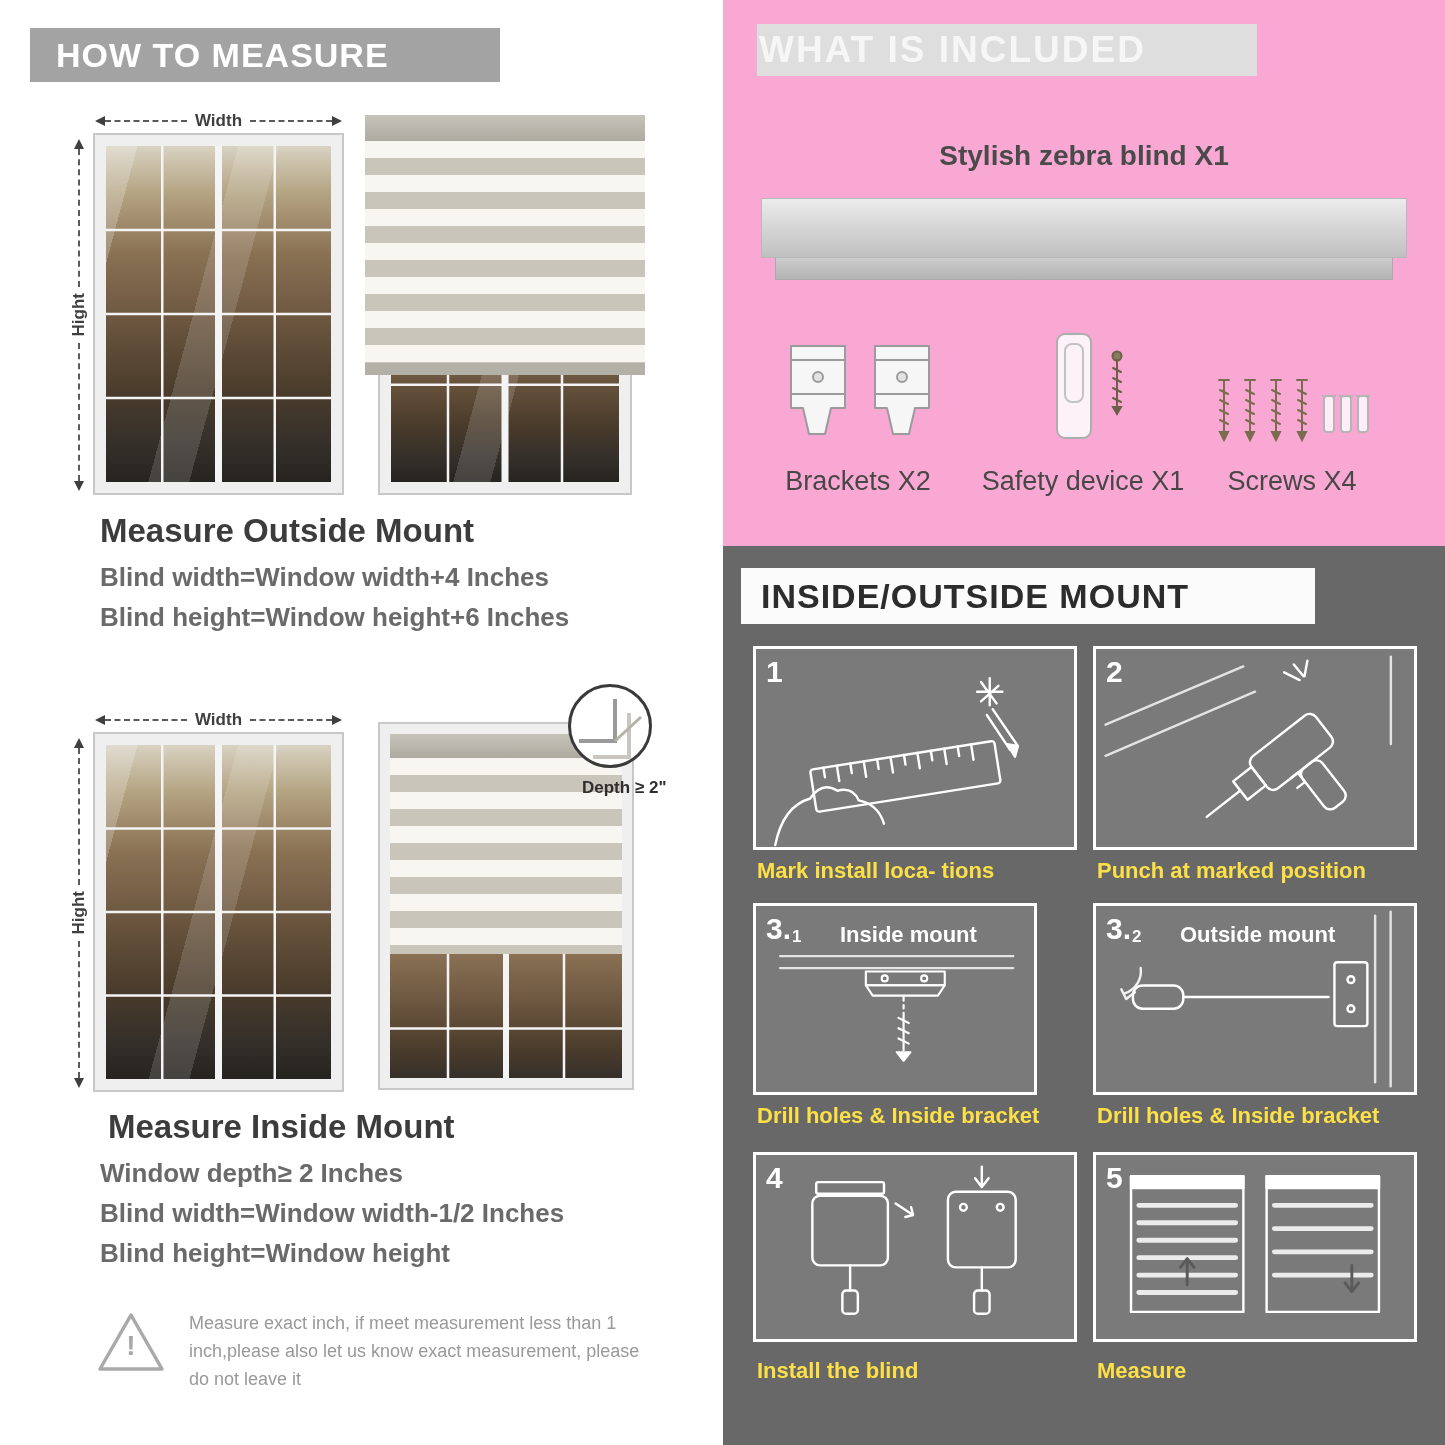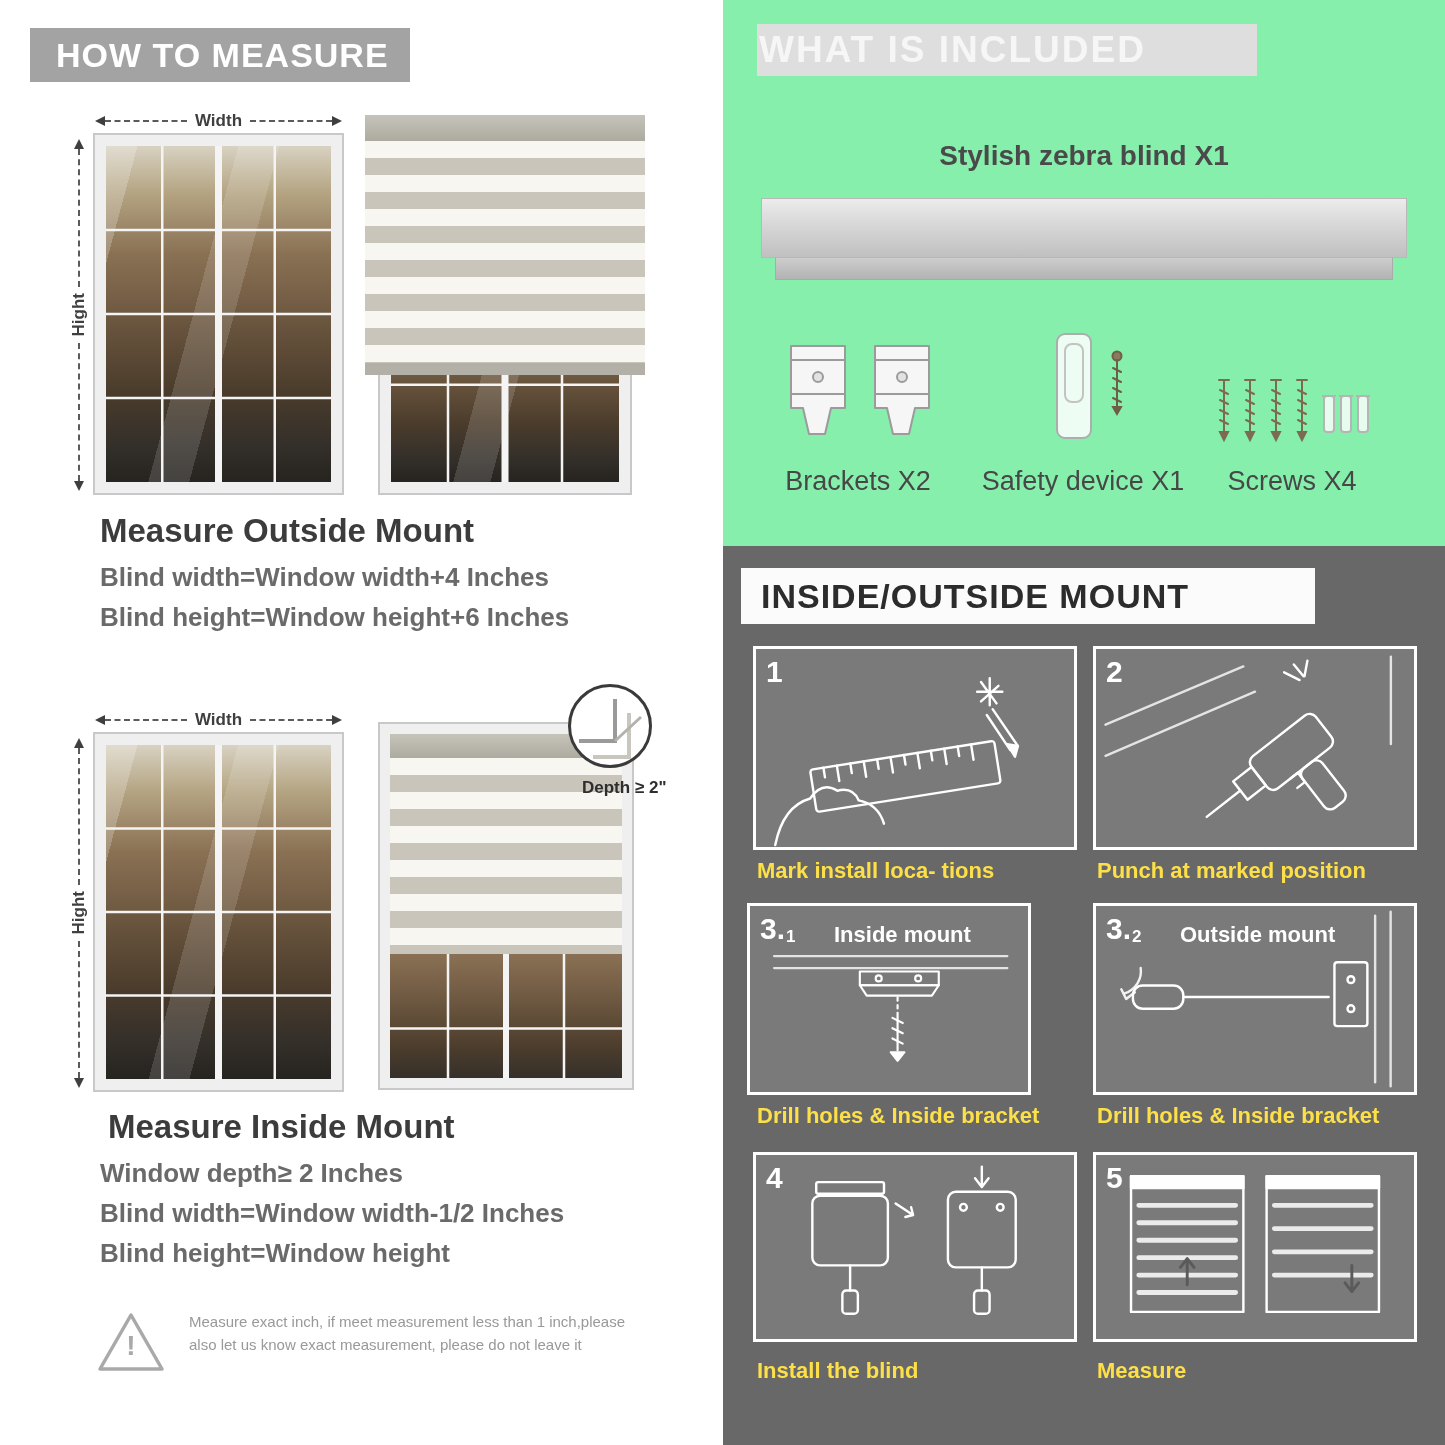--- a/index.html
+++ b/index.html
@@ -2,21 +2,21 @@
 <html><head>
 <meta charset="utf-8">
 <style>
   * { margin:0; padding:0; box-sizing:border-box; }
   html,body { width:1445px; height:1445px; }
   body { position:relative; background:#ffffff; overflow:hidden;
          font-family:"Liberation Sans", sans-serif; color:#3d3d3d; }
   .abs { position:absolute; }
 
   
-  .howto-banner { left:30px; top:28px; width:380px; height:54px; background:#a3a3a3;
+  .howto-banner { left:30px; top:28px; width:470px; height:54px; background:#a3a3a3;
     color:#fff; font-size:34px; font-weight:bold; line-height:54px; padding-left:26px;
     letter-spacing:1px; }
 
   .diagram { position:absolute; }
 
   .window { position:absolute; background:#fff; border:11px solid #efefef; outline:2px solid #c8c8c8; }
   .glass { position:absolute; inset:0; overflow:hidden;
     background:
       linear-gradient(105deg, rgba(255,255,255,.22) 0 10%, rgba(255,255,255,0) 10% 42%, rgba(255,255,255,.14) 42% 55%, rgba(255,255,255,0) 55%),
       linear-gradient(180deg,#d8d2c2 0%,#b4a482 14%,#8a7154 32%,#6b563f 52%,#4c3d2c 72%,#35302a 88%,#262420 100%); }
@@ -53,24 +53,24 @@
     border:3px solid #3a3a3a; background:#fff; overflow:hidden; }
   .depth-label { position:absolute; font-size:17px; font-weight:bold; color:#2e2e2e; }
 
   .h-title { position:absolute; font-size:33px; font-weight:bold; color:#3c3c3c; }
   .h-line  { position:absolute; font-size:26px; font-weight:bold; color:#6a6a6a; }
 
   .note { position:absolute; display:flex; gap:22px; align-items:flex-start; }
   .note .warn-icon { position:relative; width:72px; height:66px; flex:none; }
   .note .warn-icon .mark { position:absolute; left:0; top:20px; width:72px; text-align:center;
      font-size:28px; font-weight:bold; color:#a9a9a9; }
-  .note .txt { width:452px; font-size:15px; color:#999999; line-height:1.55; }
+  .note .txt { width:452px; font-size:18px; color:#999999; line-height:1.55; }
 
   
-  .right-top { left:723px; top:0; width:722px; height:676px; background:#86efac;padding-left:36px; }
+  .right-top { left:723px; top:0; width:722px; height:676px; background:#f9a8d4;padding-left:36px; }
   .included-banner { position:absolute; left:34px; top:24px; width:500px; height:52px;
      background:#dedede; color:#f6f6f6; font-size:37px; font-weight:bold; line-height:52px;
      padding-left:2px; letter-spacing:2px; }
   .blind-name { position:absolute; left:0; top:140px; width:722px; text-align:center;
      font-size:28px; font-weight:bold; color:#4a4a4a; }
   .cassette-main { position:absolute; left:38px; top:198px; width:646px; height:60px;
      background:linear-gradient(180deg,#ececec 0%,#d7d7d7 45%,#c0c0c0 100%);
      border:1px solid #b8b8b8; }
   .cassette-lip { position:absolute; left:52px; top:258px; width:618px; height:22px;
      background:linear-gradient(180deg,#cdcdcd,#b3b3b3); border:1px solid #aaaaaa; border-top:none; }
@@ -307,21 +307,21 @@
           <path d="M186,142 h10 v12 h-10"></path>
         </g>
       </g>
     </svg>
     <div class="pnum">
       <span>2</span>
     </div>
   </div>
   <div class="pcaption" style="left:374px; top:312px">Punch at  marked position</div>
 
-  <div class="panel" style="left:24px; top:357px; width:284px; height:192px">
+  <div class="panel" style="left:30px; top:357px; width:284px; height:192px">
     <svg class="art" viewBox="0 0 324 192">
       <g stroke="#ffffff" stroke-width="2.5" fill="none" stroke-linecap="round" stroke-linejoin="round">
         <path d="M28,46 H300 M28,60 H300" opacity=".8"></path>
         <rect x="128" y="64" width="92" height="16"></rect>
         <circle cx="150" cy="72" r="3.5"></circle>
         <circle cx="196" cy="72" r="3.5"></circle>
         <path d="M128,80 h92 l-8,12 h-76 z"></path>
         <path d="M172,94 v16" stroke-dasharray="4 5"></path>
         <line x1="172" y1="112" x2="172" y2="156"></line>
         <path d="M166,118 l12,6 M166,130 l12,6 M166,142 l12,6"></path>

